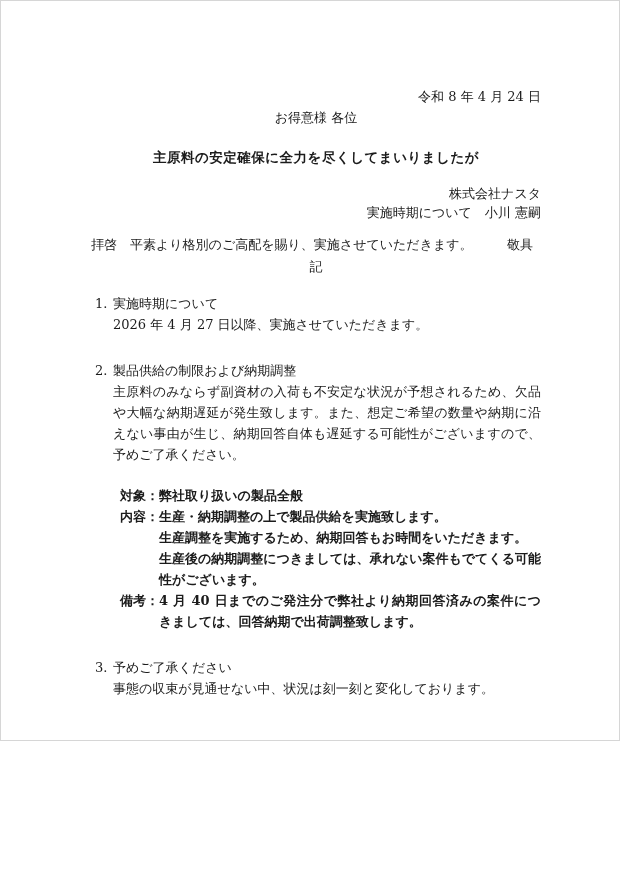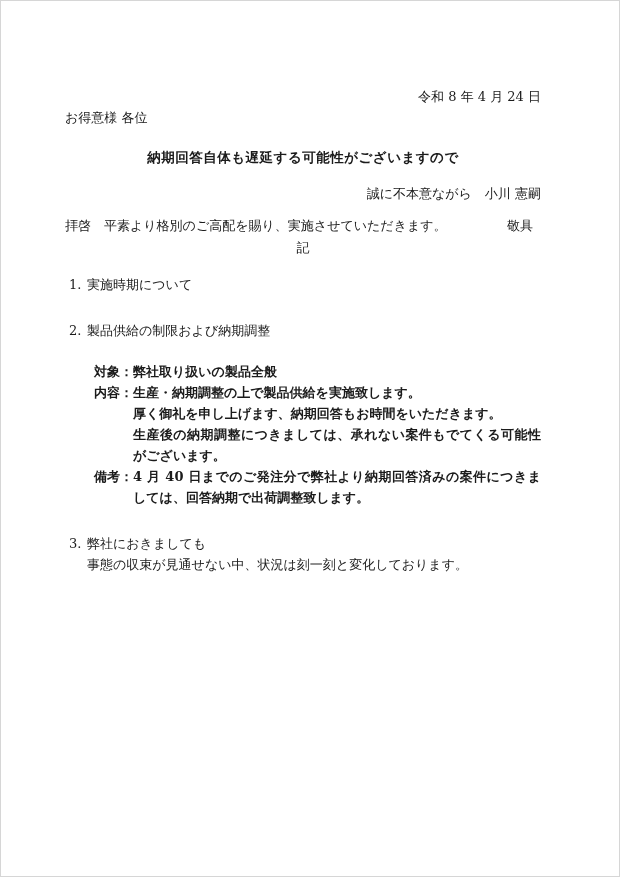--- a/index.html
+++ b/index.html
@@ -3,36 +3,37 @@
 <meta charset="utf-8">
 <style>
   html, body {
     margin: 0;
     padding: 0;
     background: #ffffff;
   }
   .page {
     position: relative;
     width: 620px;
-    height: 877px;
+    height: 741px;
     box-sizing: border-box;
     background: #ffffff;
     border: 1px solid #d6d6d6;
-    padding: 86px 78px 40px 64px;
+    padding: 86px 78px 40px 90px;
     font-family: "DejaVu Serif", "Liberation Serif", serif;
     font-size: 13px;
     color: #1b1b1b;
     line-height: 20px;
     overflow: hidden;
   }
   .date-line {
     text-align: right;
   }
   .recipient-line {
     margin-top: 1px;
+    text-align: center;
   }
   .doc-title {
     margin: 19px 0 0 0;
     text-align: center;
     font-size: 13.5px;
     font-weight: bold;
     letter-spacing: 0.5px;
   }
   .sender-block {
     margin-top: 17px;
@@ -96,75 +97,78 @@
 </style>
 </head>
 <body>
 
 <div class="page">
 
   <div class="date-line">令和 8 年 4 月 24 日</div>
 
   <div class="recipient-line">お得意様 各位</div>
 
-  <div class="doc-title">納期回答自体も遅延する可能性がございますので</div>
+  <div class="doc-title">主原料の安定確保に全力を尽くしてまいりましたが</div>
 
   <div class="sender-block">
-    <div>誠に不本意ながら　小川 憲嗣</div>
+    <div>株式会社ナスタ</div>
+    <div>実施時期について　小川 憲嗣</div>
   </div>
 
   <div class="opening-par">
     <span>拝啓　平素より格別のご高配を賜り、実施させていただきます。</span><br>
     <span class="keigu">敬具</span>
   </div>
 
   <div class="ki-marker">記</div>
 
   <div class="sections">
 
     <div class="section">
       <div class="sec-head">
         <span class="sec-num">1.</span>
         <span class="sec-title">実施時期について</span>
       </div>
+      <div class="sec-body">2026 年 4 月 27 日以降、実施させていただきます。</div>
     </div>
 
     <div class="section">
       <div class="sec-head">
         <span class="sec-num">2.</span>
         <span class="sec-title">製品供給の制限および納期調整</span>
       </div>
+      <div class="sec-body">主原料のみならず副資材の入荷も不安定な状況が予想されるため、欠品や大幅な納期遅延が発生致します。また、想定ご希望の数量や納期に沿えない事由が生じ、納期回答自体も遅延する可能性がございますので、予めご了承ください。</div>
       <div class="details">
         <div class="detail-row">
           <span class="detail-label">対象：</span>
           <div class="detail-lines">
             <div>弊社取り扱いの製品全般</div>
           </div>
         </div>
         <div class="detail-row">
           <span class="detail-label">内容：</span>
           <div class="detail-lines">
             <div>生産・納期調整の上で製品供給を実施致します。</div>
-            <div>厚く御礼を申し上げます、納期回答もお時間をいただきます。</div>
+            <div>生産調整を実施するため、納期回答もお時間をいただきます。</div>
             <div>生産後の納期調整につきましては、承れない案件もでてくる可能性がございます。</div>
           </div>
         </div>
         <div class="detail-row">
           <span class="detail-label">備考：</span>
           <div class="detail-lines">
             <div>4 月 40 日までのご発注分で弊社より納期回答済みの案件につきましては、回答納期で出荷調整致します。</div>
           </div>
         </div>
       </div>
     </div>
 
     <div class="section">
       <div class="sec-head">
         <span class="sec-num">3.</span>
-        <span class="sec-title">弊社におきましても</span>
+        <span class="sec-title">予めご了承ください</span>
       </div>
       <div class="sec-body">
         <div>事態の収束が見通せない中、状況は刻一刻と変化しております。</div>
 
       </div>
     </div>
 
   </div>
 
 </div>

